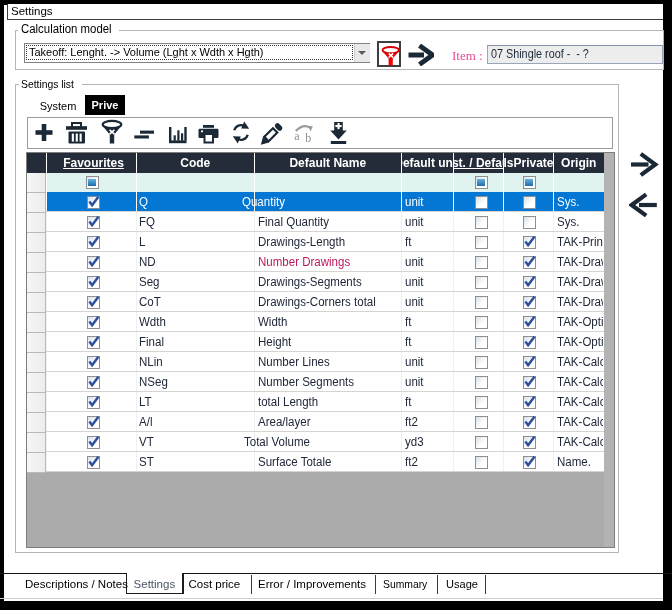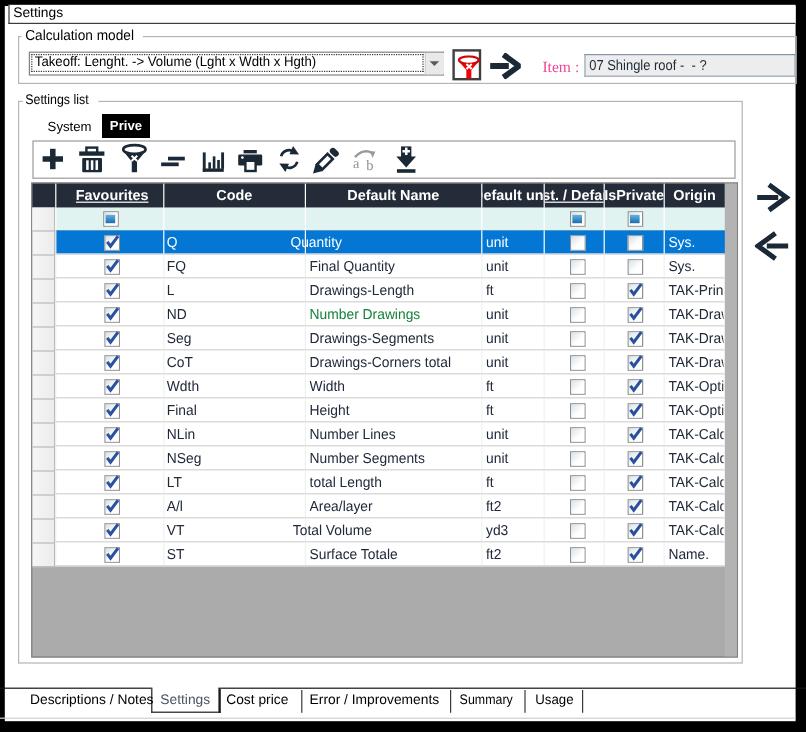--- a/index.html
+++ b/index.html
@@ -225,21 +225,21 @@
 <div class="abs" style="left:452.5px;top:252.0px;width:1px;height:20.0px;background:#f0f0f0"></div>
 <div class="abs" style="left:503px;top:252.0px;width:1px;height:20.0px;background:#f0f0f0"></div>
 <div class="abs" style="left:553px;top:252.0px;width:1px;height:20.0px;background:#f0f0f0"></div>
 <div class="abs" style="left:46px;top:271.4px;width:557.5px;height:1px;background:#d4d4d4"></div>
 <div class="cb" style="left:86.5px;top:255.5px">
     <svg width="15" height="15" style="position:absolute;left:-2px;top:-3px">
       <path d="M3.4 7.6 L6.1 11.2 L12.4 2.7" fill="none" stroke="#2c4f9e" stroke-width="2.5"></path>
     </svg>
   </div>
 <div class="ctx" style="left:138.5px;top:252.0px;width:113.5px;color:#20293a"><span style="display:inline-block;transform:scaleX(0.96);transform-origin:left center">ND</span></div>
-<div class="ctx" style="left:258.0px;top:252.0px;width:141.5px;color:#15803d"><span style="display:inline-block;transform:scaleX(0.96);transform-origin:left center">Number Drawings</span></div>
+<div class="ctx" style="left:258.0px;top:252.0px;width:141.5px;color:#be185d"><span style="display:inline-block;transform:scaleX(0.96);transform-origin:left center">Number Drawings</span></div>
 <div class="ctx" style="left:405px;top:252.0px;width:46.5px;color:#20293a"><span style="display:inline-block;transform:scaleX(0.96);transform-origin:left center">unit</span></div>
 <div class="cb" style="left:474.5px;top:255.5px"></div>
 <div class="cb" style="left:523.0px;top:255.5px">
     <svg width="15" height="15" style="position:absolute;left:-2px;top:-3px">
       <path d="M3.4 7.6 L6.1 11.2 L12.4 2.7" fill="none" stroke="#2c4f9e" stroke-width="2.5"></path>
     </svg>
   </div>
 <div class="ctx" style="left:557px;top:252.0px;width:46.0px;color:#20293a"><span style="display:inline-block;transform:scaleX(0.96);transform-origin:left center">TAK-Drawings</span></div>
 <div class="abs" style="left:46px;top:272.0px;width:557.5px;height:20.0px;background:#fff"></div>
 <div class="abs" style="left:46px;top:272.0px;width:1px;height:20.0px;background:#f0f0f0"></div>

